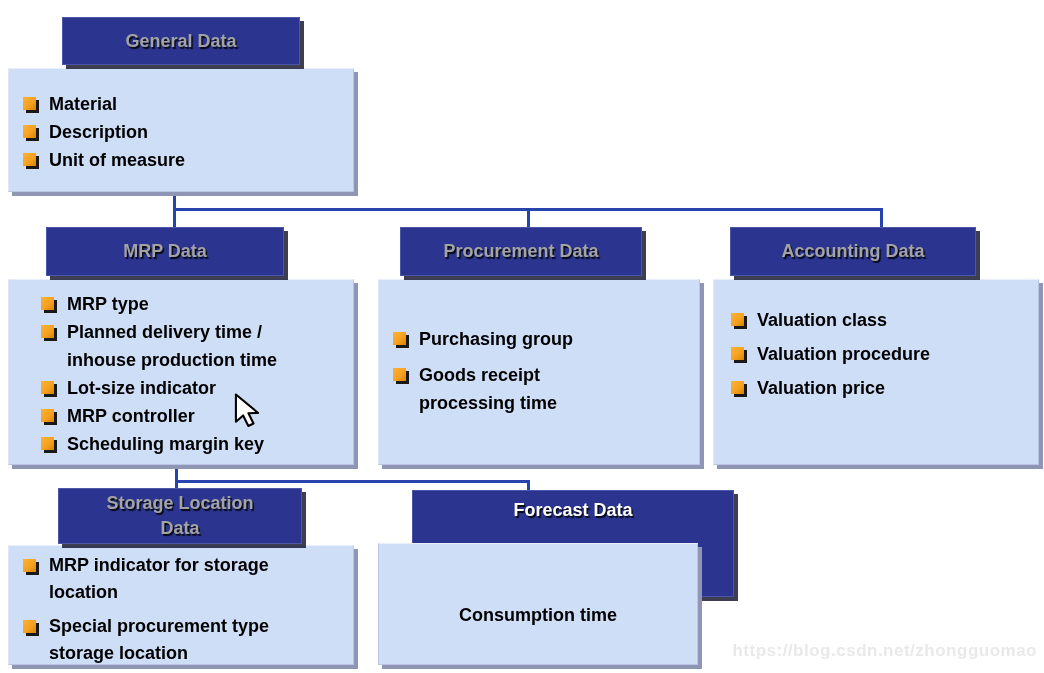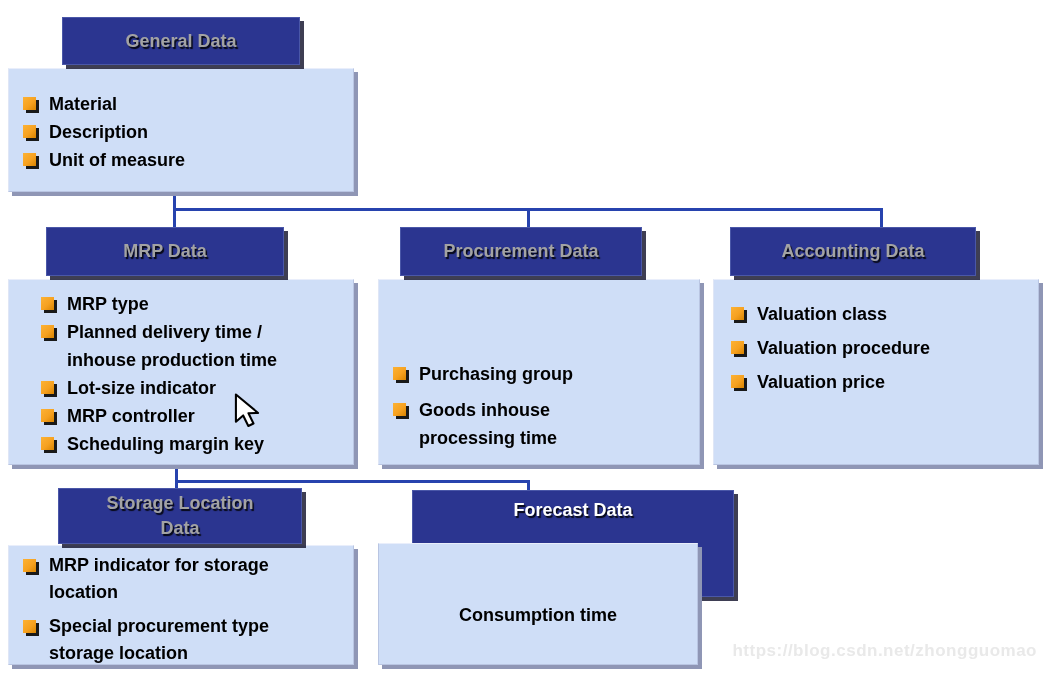--- a/index.html
+++ b/index.html
@@ -88,30 +88,30 @@
       <div class="item"><span class="bullet"></span><span>Planned delivery time /
 inhouse production time</span></div>
       <div class="item"><span class="bullet"></span><span>Lot-size indicator</span></div>
       <div class="item"><span class="bullet"></span><span>MRP controller</span></div>
       <div class="item"><span class="bullet"></span><span>Scheduling margin key</span></div>
     </div>
   </div>
 
   <div class="hdr" style="left:400px;top:227px;width:240px;height:47px;">Procurement Data</div>
   <div class="bodybox" style="left:378px;top:279px;width:320px;height:184px;">
-    <div class="items" style="padding:45px 4px 0 14px;margin-top:35px;">
+    <div class="items" style="padding:45px 4px 0 14px;">
       <div class="item" style="margin-bottom:8px;"><span class="bullet"></span><span>Purchasing group</span></div>
-      <div class="item"><span class="bullet"></span><span>Goods inhouse
+      <div class="item"><span class="bullet"></span><span>Goods receipt
 processing time</span></div>
     </div>
   </div>
 
   <div class="hdr" style="left:730px;top:227px;width:244px;height:47px;">Accounting Data</div>
   <div class="bodybox" style="left:713px;top:279px;width:324px;height:184px;">
-    <div class="items" style="padding:20px 4px 0 17px;">
+    <div class="items" style="padding:26px 4px 0 17px;">
       <div class="item" style="margin-bottom:6px;"><span class="bullet"></span><span>Valuation class</span></div>
       <div class="item" style="margin-bottom:6px;"><span class="bullet"></span><span>Valuation procedure</span></div>
       <div class="item"><span class="bullet"></span><span>Valuation price</span></div>
     </div>
   </div>
 
   <div class="hdr" style="left:58px;top:488px;width:242px;height:54px;">Storage Location
 Data</div>
   <div class="bodybox" style="left:8px;top:545px;width:344px;height:118px;">
     <div class="items" style="padding:6px 4px 0 14px;">

